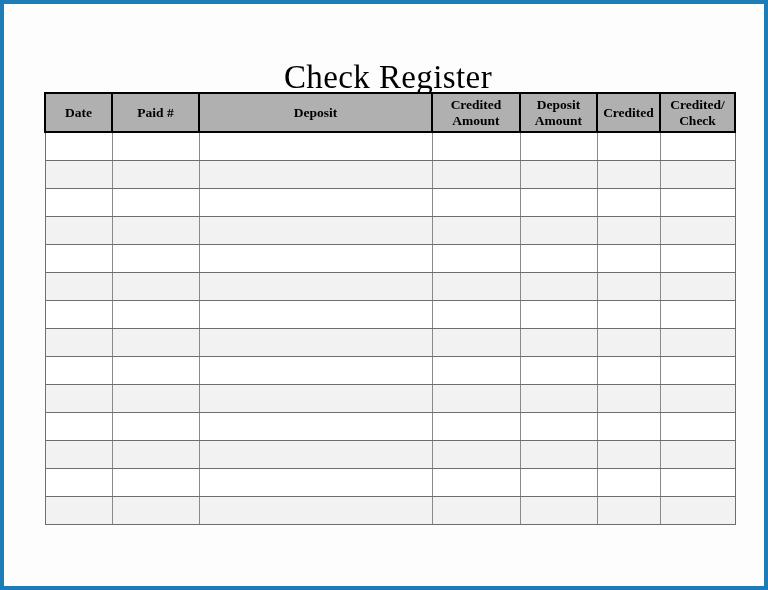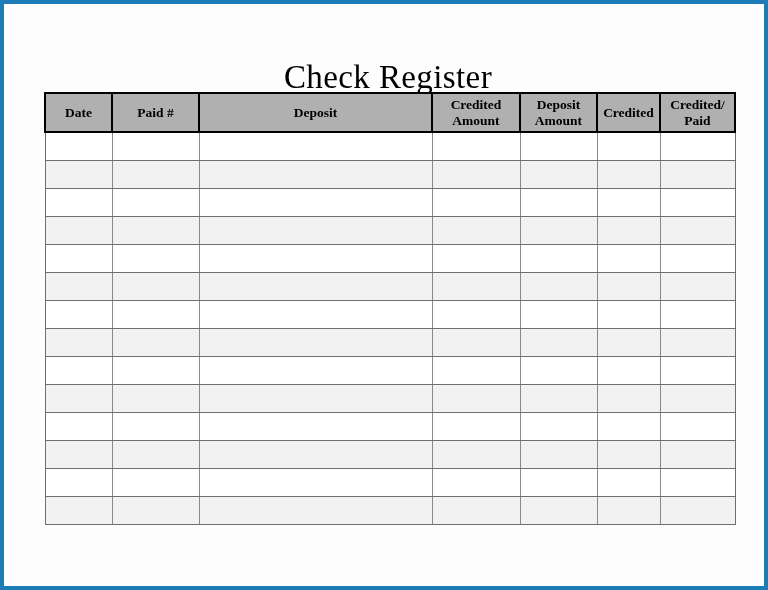--- a/index.html
+++ b/index.html
@@ -129,21 +129,21 @@
       <tr>
         <th>Date</th>
         <th>Paid #</th>
         <th>Deposit</th>
         <th>Credited
 Amount</th>
         <th>Deposit
 Amount</th>
         <th>Credited</th>
         <th>Credited/
-Paid</th>
+Check</th>
       </tr>
     </thead>
     <tbody id="register-body">
         <tr class="row-plain">
           <td></td>
           <td></td>
           <td></td>
           <td></td>
           <td></td>
           <td></td>

